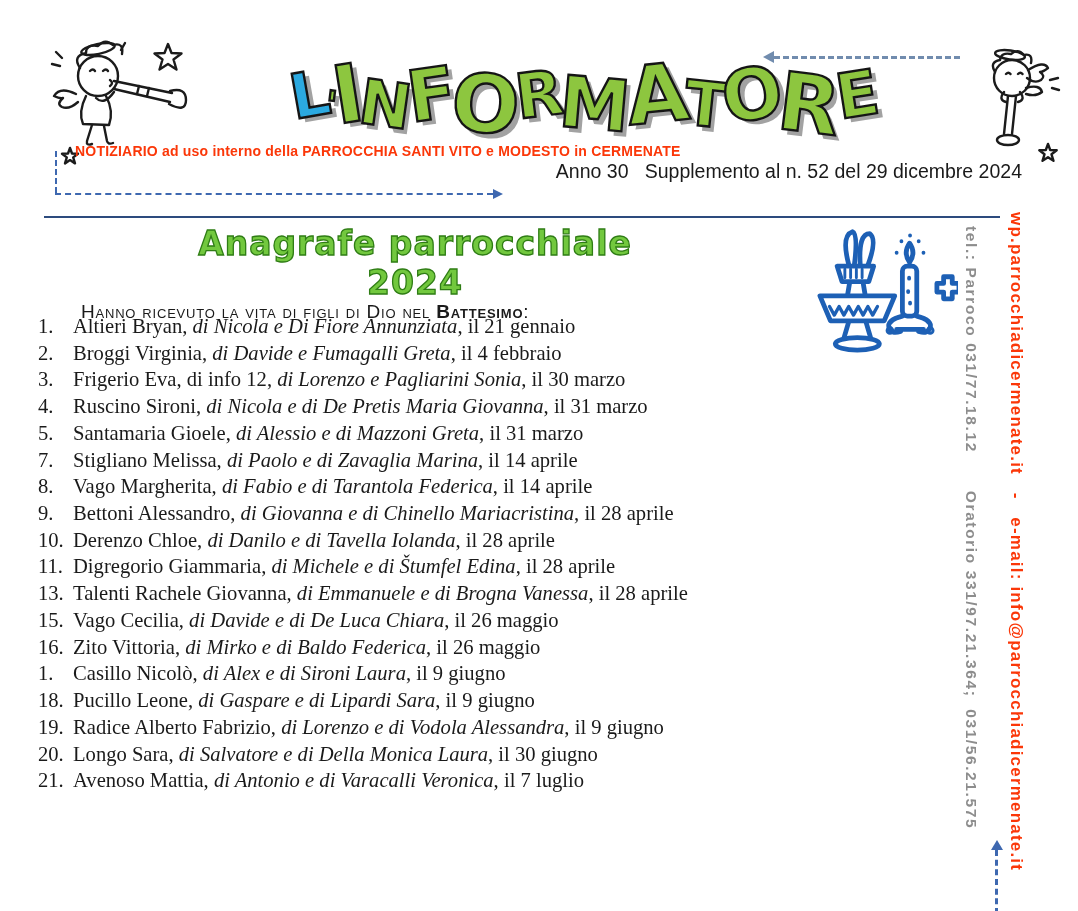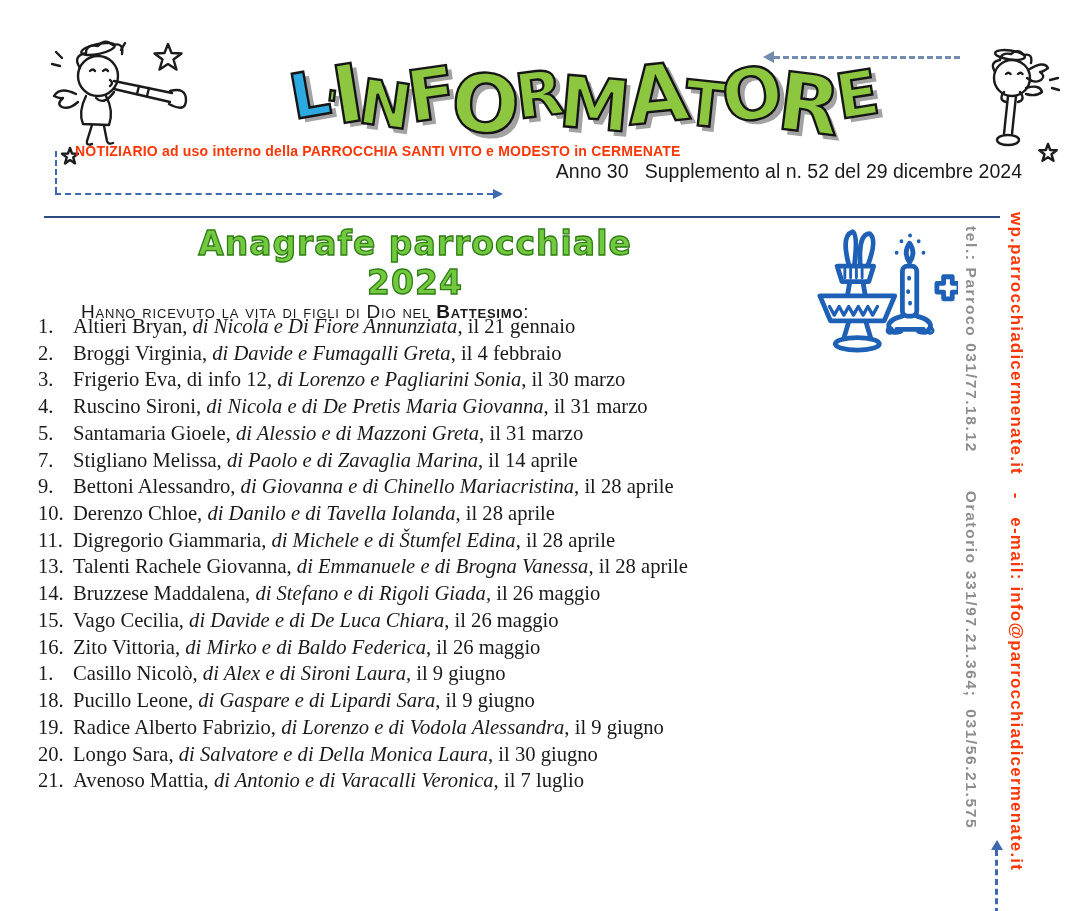--- a/index.html
+++ b/index.html
@@ -169,31 +169,31 @@
 
     <li><span class="num">3.</span><span>Frigerio Eva, di info 12, </span><span class="parents">di Lorenzo e Pagliarini Sonia</span><span>, il 30 marzo</span></li>
 
     <li><span class="num">4.</span><span>Ruscino Sironi, </span><span class="parents">di Nicola e di De Pretis Maria Giovanna</span><span>, il 31 marzo</span></li>
 
     <li><span class="num">5.</span><span>Santamaria Gioele, </span><span class="parents">di Alessio e di  Mazzoni Greta</span><span>, il 31 marzo</span></li>
 
 
     <li><span class="num">7.</span><span>Stigliano Melissa, </span><span class="parents">di Paolo e di Zavaglia Marina</span><span>, il 14 aprile</span></li>
 
+    <li><span class="num">8.</span><span>Vago Margherita, </span><span class="parents">di Fabio e di Tarantola Federica</span><span>, il 14 aprile</span></li>
 
     <li><span class="num">9.</span><span>Bettoni Alessandro, </span><span class="parents">di Giovanna e di Chinello Mariacristina</span><span>, il 28 aprile</span></li>
 
     <li><span class="num">10.</span><span>Derenzo Chloe, </span><span class="parents">di Danilo e di Tavella Iolanda</span><span>, il 28 aprile</span></li>
 
     <li><span class="num">11.</span><span>Digregorio Giammaria, </span><span class="parents">di Michele e di Štumfel Edina</span><span>, il 28 aprile</span></li>
 
 
     <li><span class="num">13.</span><span>Talenti Rachele Giovanna, </span><span class="parents">di Emmanuele e di Brogna Vanessa</span><span>, il 28 aprile</span></li>
 
-    <li><span class="num">14.</span><span>Bruzzese Maddalena, </span><span class="parents">di Stefano e di Rigoli Giada</span><span>, il 26 maggio</span></li>
 
     <li><span class="num">15.</span><span>Vago Cecilia, </span><span class="parents">di Davide e di De Luca Chiara</span><span>, il 26 maggio</span></li>
 
     <li><span class="num">16.</span><span>Zito Vittoria, </span><span class="parents">di Mirko e di Baldo Federica</span><span>, il 26 maggio</span></li>
 
     <li><span class="num">1.</span><span>Casillo Nicolò, </span><span class="parents">di Alex e di Sironi Laura</span><span>, il 9 giugno</span></li>
 
     <li><span class="num">18.</span><span>Pucillo Leone, </span><span class="parents">di Gaspare e di Lipardi Sara</span><span>, il 9 giugno</span></li>
 
     <li><span class="num">19.</span><span>Radice Alberto Fabrizio, </span><span class="parents">di Lorenzo e di Vodola Alessandra</span><span>, il 9 giugno</span></li>

